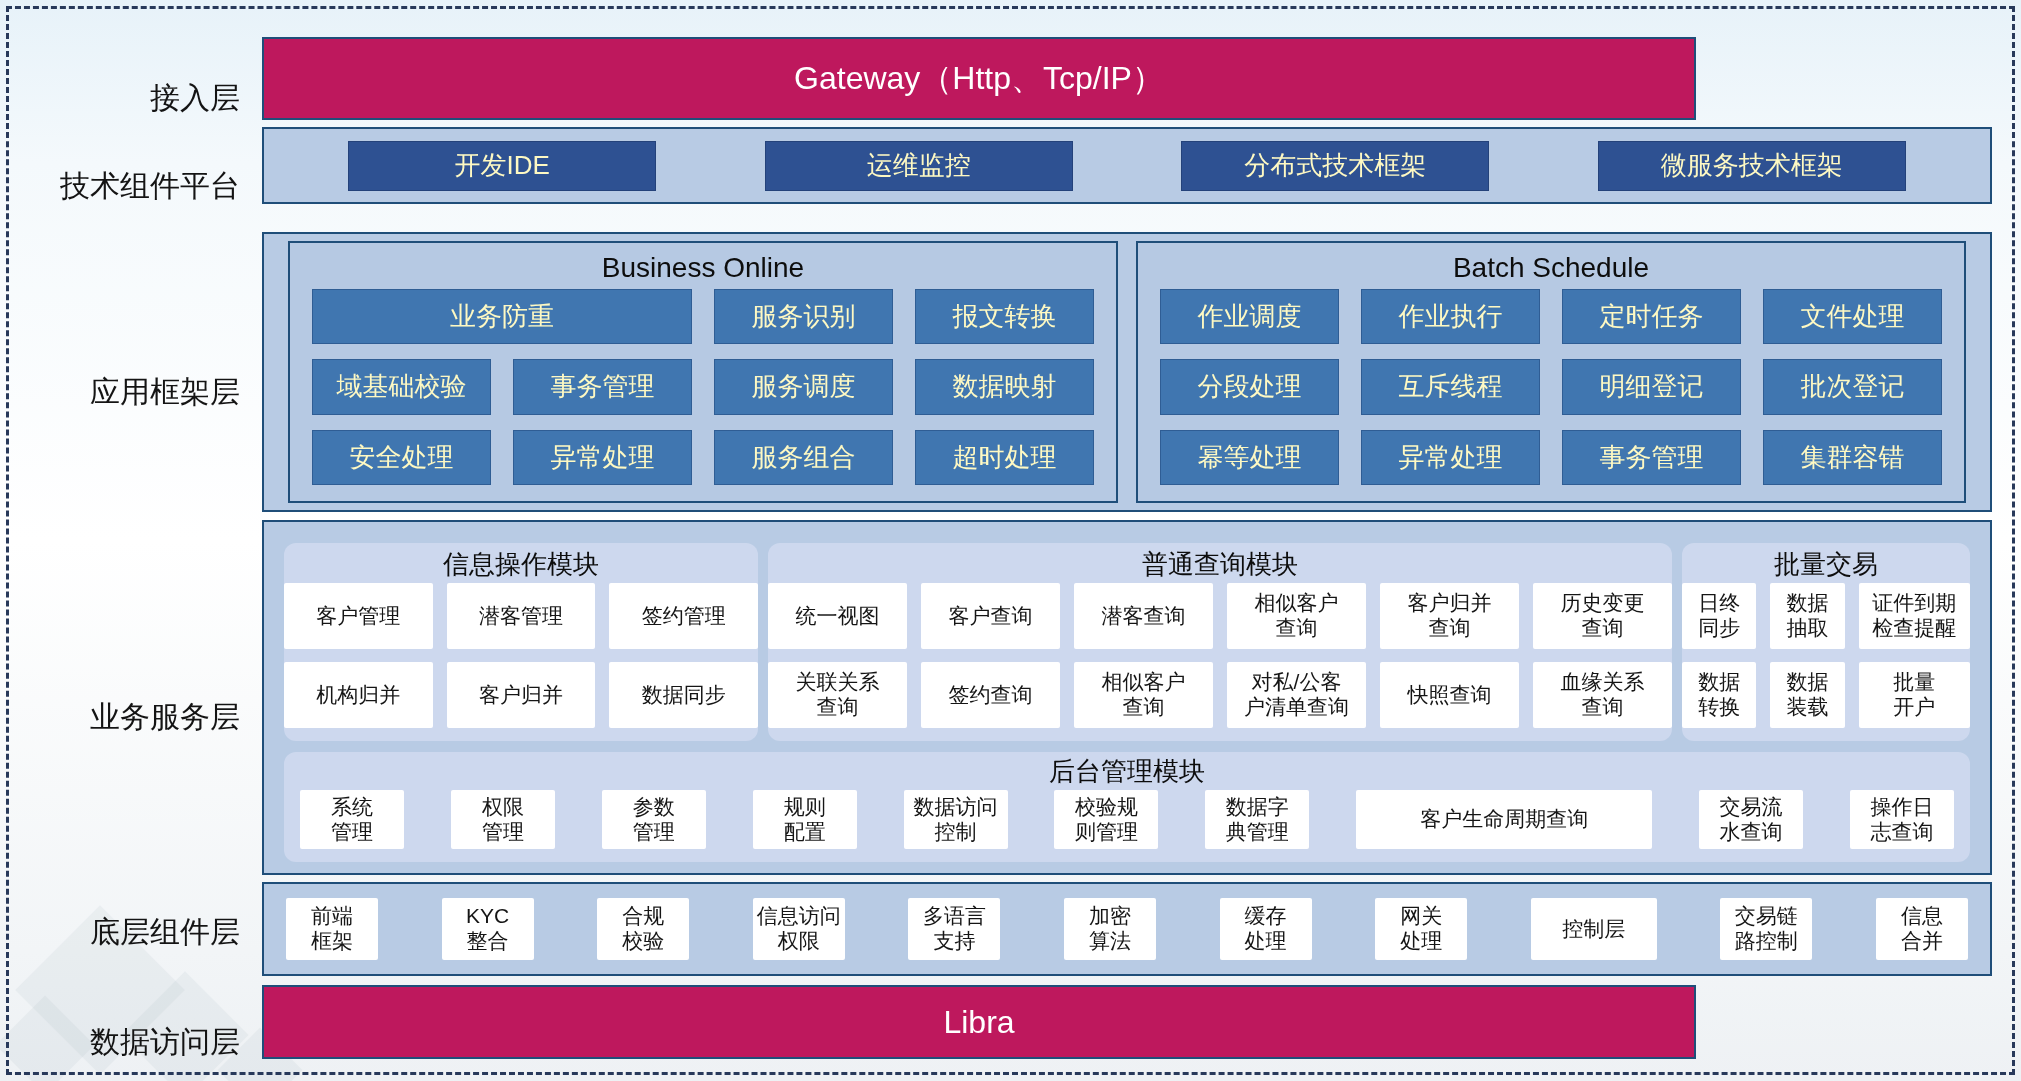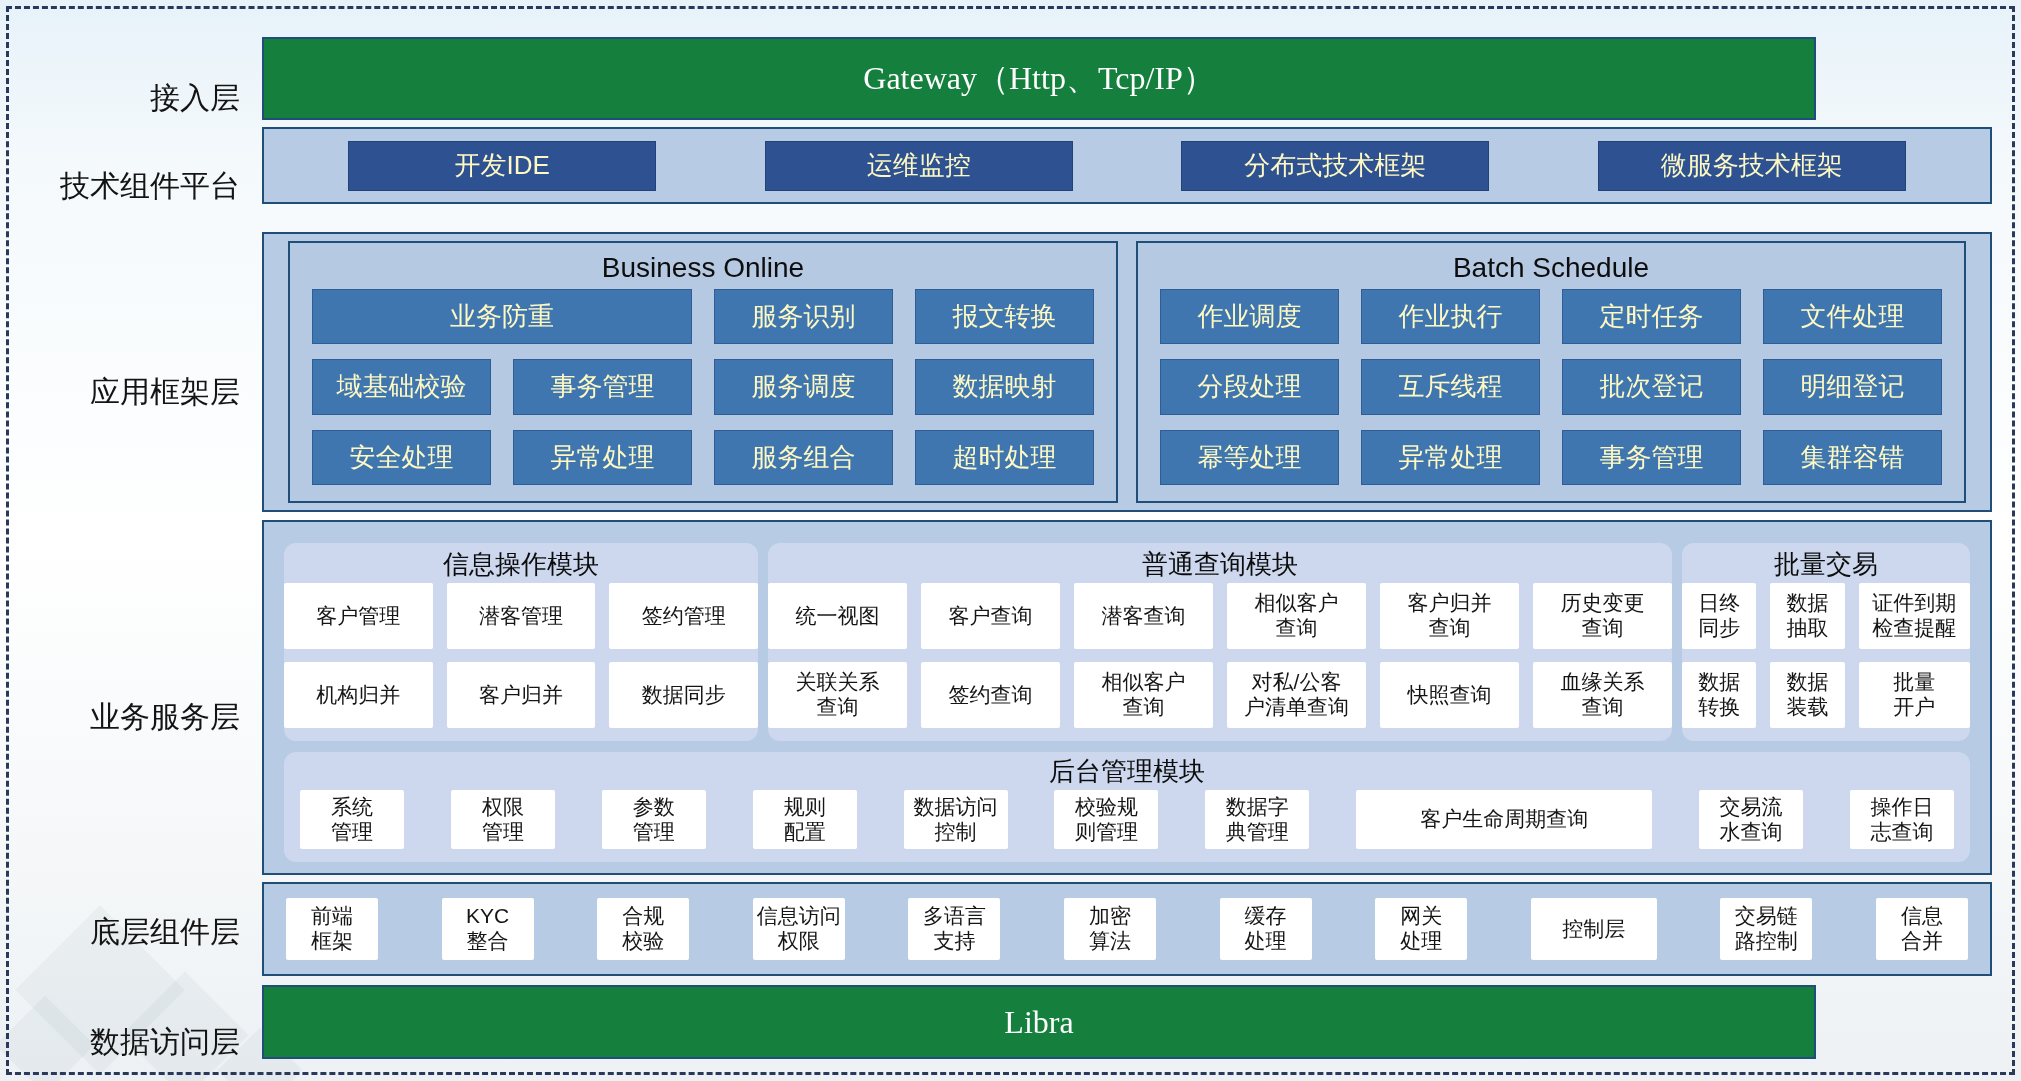--- a/index.html
+++ b/index.html
@@ -13,22 +13,22 @@
   .wm{position:absolute;background:rgba(150,162,175,0.10);transform:rotate(45deg);}
   .wm1{left:40px;top:930px;width:120px;height:120px;}
   .wm2{left:140px;top:990px;width:90px;height:90px;}
   .wm3{left:10px;top:1010px;width:70px;height:70px;}
   .wm4{left:230px;top:1040px;width:60px;height:60px;}
 
   .frame{position:absolute;left:6px;top:6px;right:6px;bottom:6px;border:3px dashed #28395a;pointer-events:none;}
 
   .layer-label{position:absolute;left:8px;width:232px;text-align:right;font-size:30px;line-height:34px;color:#141414;margin-top:19px;}
 
-  .teal-bar{position:absolute;left:262px;width:1554px;background:#15803d;border:2px solid #1f4e79;
-    display:flex;align-items:center;justify-content:center;color:#ffffff;font-size:32px;box-sizing:border-box;font-family:Liberation Serif, serif;}
+  .teal-bar{position:absolute;left:262px;width:1434px;background:#be185d;border:2px solid #1f4e79;
+    display:flex;align-items:center;justify-content:center;color:#ffffff;font-size:32px;box-sizing:border-box;}
   #gateway-bar{top:37px;height:83px;}
   #libra-bar{top:985px;height:74px;}
 
   .container-row{position:absolute;left:262px;width:1730px;background:#b8cbe4;border:2px solid #1f4e79;box-sizing:border-box;}
 
   
   #tech-row{top:127px;height:77px;display:flex;align-items:center;justify-content:space-around;padding:0 30px;}
   .tech-btn{width:306px;height:48px;background:#2e5192;border:1px solid #24427a;color:#fef9c3;font-size:26px;
     display:flex;align-items:center;justify-content:center;}
 
@@ -112,22 +112,22 @@
   <div class="subbox">
     <div class="subbox-title">Batch Schedule</div>
     <div class="subbox-grid">
 
     <div class="blue-btn">作业调度</div>
         <div class="blue-btn">作业执行</div>
         <div class="blue-btn">定时任务</div>
         <div class="blue-btn">文件处理</div>
         <div class="blue-btn">分段处理</div>
         <div class="blue-btn">互斥线程</div>
+        <div class="blue-btn">明细登记</div>
         <div class="blue-btn">批次登记</div>
-        <div class="blue-btn">明细登记</div>
         <div class="blue-btn">幂等处理</div>
         <div class="blue-btn">异常处理</div>
         <div class="blue-btn">事务管理</div>
         <div class="blue-btn">集群容错</div>
       </div>
   </div>
 </div>
 
 <div class="container-row" id="business-service">
   <div class="modules-row">

